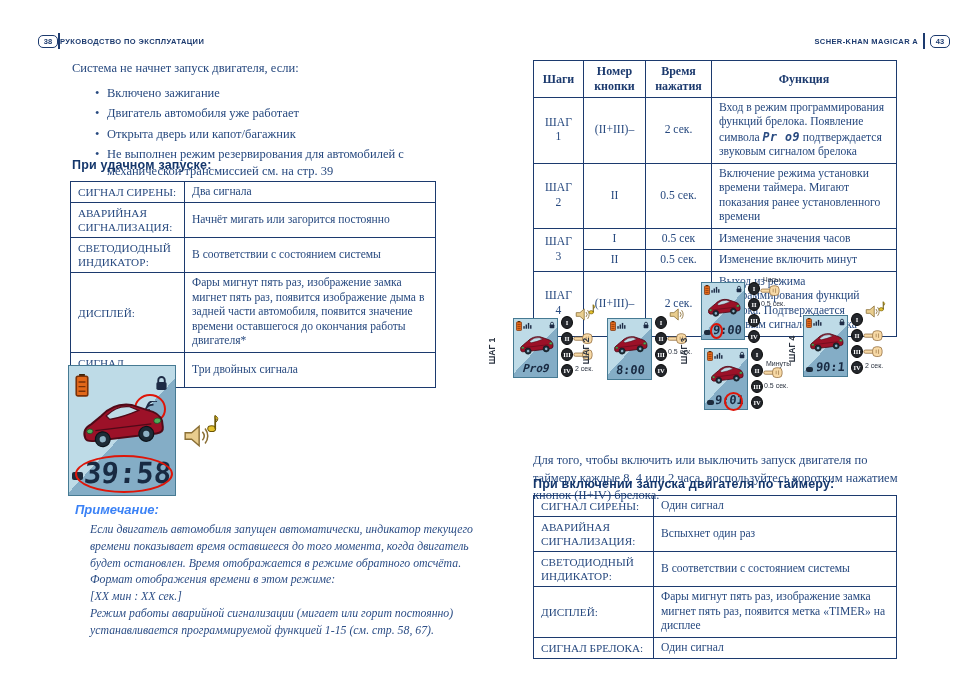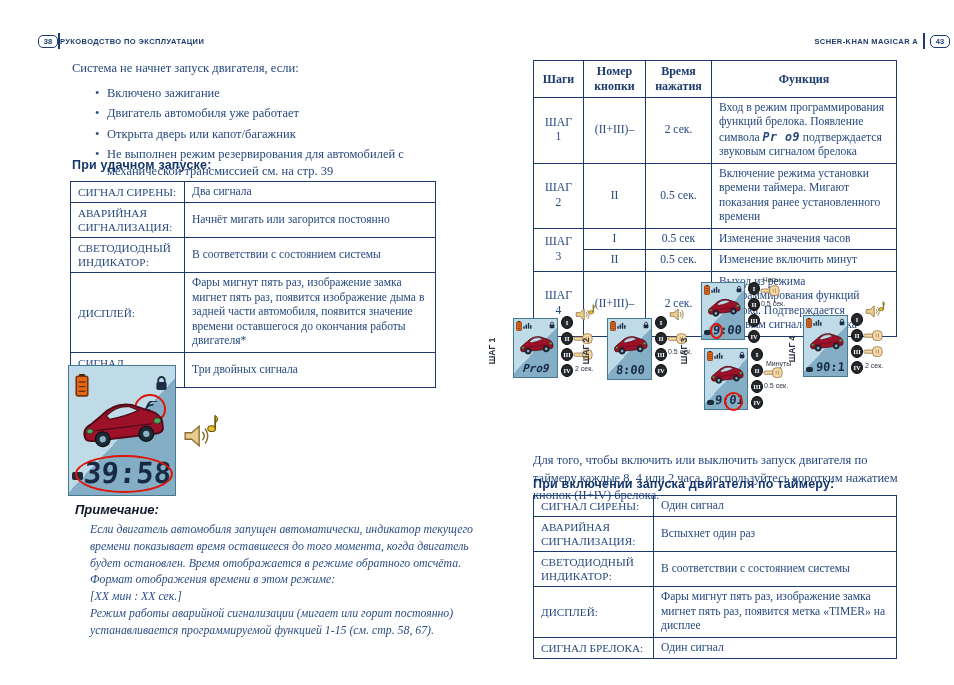--- a/index.html
+++ b/index.html
@@ -14,21 +14,21 @@
     font:bold 7.5px "Liberation Sans", sans-serif; color:#1c3a6e; background:#fff; }
   .head-bar { width:2px; height:16px; background:#1c3a6e; }
   .head-title { font:bold 7.5px "Liberation Sans", sans-serif; color:#1c3a6e; letter-spacing:.4px;text-align:right; }
 
   
   .intro { font-size:12.5px; }
   ul.bullets { list-style:none; width:372px; }
   ul.bullets li { font-size:12.5px; line-height:1.38; margin-bottom:3px; padding-left:12px; position:relative; }
   ul.bullets li::before { content:"•"; position:absolute; left:0; top:0; color:#27497f; }
   .section-heading { font:bold 12.5px "Liberation Sans", sans-serif; color:#14366b; letter-spacing:.2px; }
-  .note-heading { font:italic 600 13px "Liberation Sans", sans-serif; color:#0f172a; }
+  .note-heading { font:italic 600 13px "Liberation Sans", sans-serif; color:#3b82f6; }
   .note-body p { font:italic 11.8px "Liberation Serif", serif; color:#2c4e86; line-height:1.42; }
   .para { font-size:12.5px; line-height:1.4;margin-top:28px; }
 
   
   table.man { border-collapse:collapse; table-layout:fixed; }
   table.man td, table.man th { border:1.3px solid #1c3a6e; padding:3px 7px; vertical-align:middle;
     font-size:11.6px; line-height:1.25; color:#27497f; }
   table.man td.lbl { font-size:11.2px; }
   table.man th { font-weight:bold; text-align:center; font-size:12px; color:#1c3a6e; }
   td.ctr { text-align:center; }

